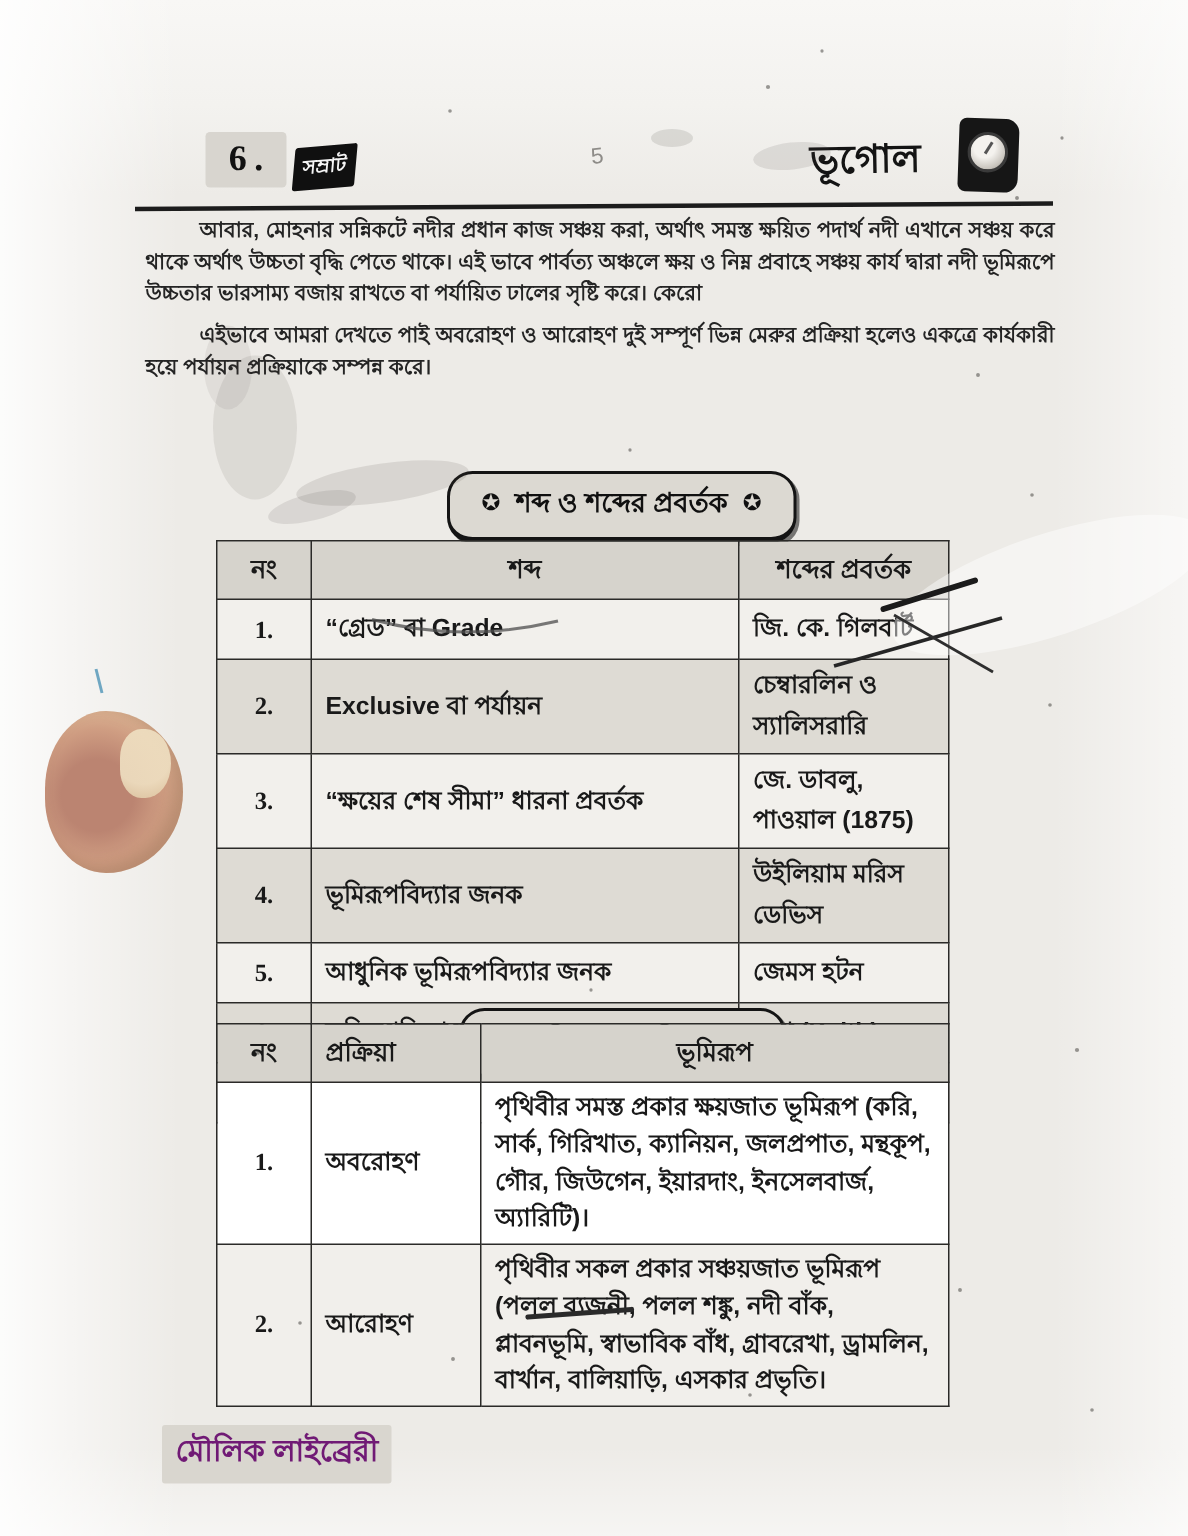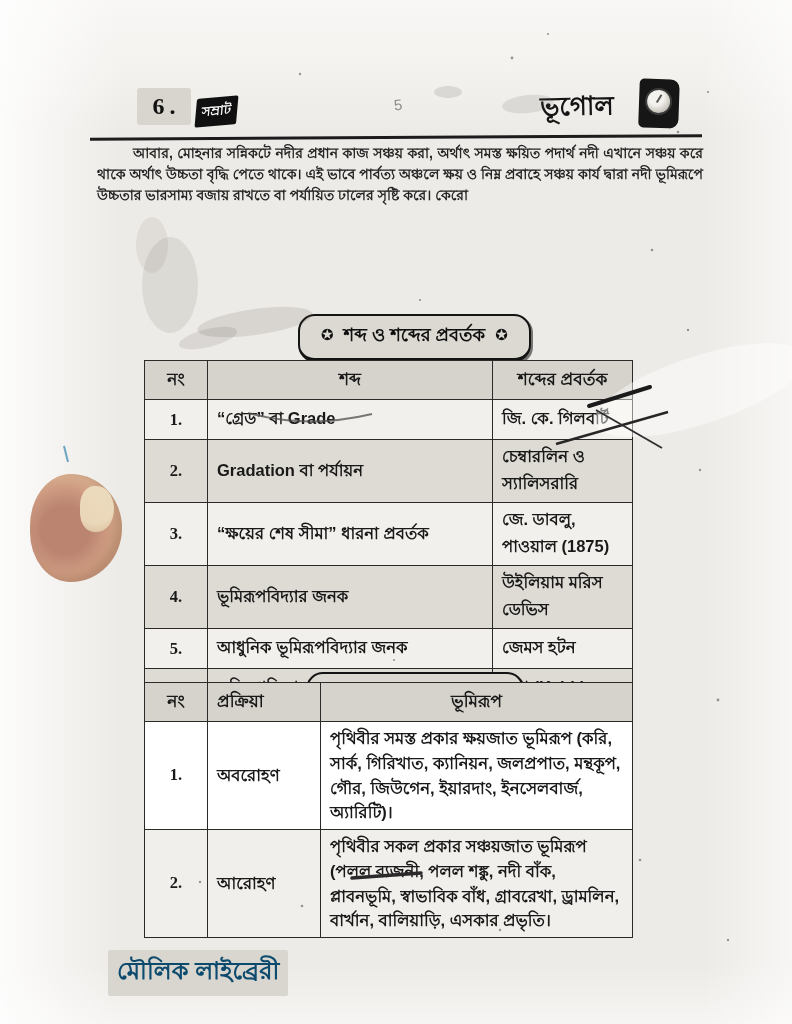--- a/index.html
+++ b/index.html
@@ -78,21 +78,21 @@
   .t1 tr:nth-child(odd) td{background:#f2f0ec;}
   .t1 tr:nth-child(even) td{background:#dedbd4;}
   .t2{top:682px;}
   .t2 .col-proc{width:94px;text-align:left;}
   .t2 td{line-height:1.5;padding-top:7px;padding-bottom:7px;}
   .t2 tr:nth-child(1) td{background:#ffffff;}
   .t2 tr:nth-child(2) td{background:#f1efeb;}
   
   .footer-stamp{
     position:absolute;left:108px;top:950px;background:#d9d6cf;padding:2px 9px 4px;
-    font-size:24px;font-weight:800;color:#0c4a6e;border-radius:2px;
+    font-size:20px;font-weight:800;color:#701a75;border-radius:2px;
   }
   
   .thumb{
     position:absolute;left:30px;top:474px;width:92px;height:108px;
     border-radius:46% 58% 58% 46% / 50% 52% 52% 48%;
     background:radial-gradient(circle at 38% 52%,#bb8471 0 30%,#cf9d82 55%,#e2bf9c 80%,#ecd6b4 100%);
     box-shadow:inset -6px -4px 10px rgba(120,70,50,.35);
   }
   .thumb-nail{
     position:absolute;right:8px;top:12px;width:34px;height:46px;border-radius:50% 60% 60% 50%;
@@ -120,20 +120,21 @@
 <div class="subject">ভূগোল</div>
 
 <div class="watch">
   <div class="watch-face"></div>
 </div>
 
 <div class="head-rule"></div>
 
 <div class="para-block">
   <p>আবার, মোহনার সন্নিকটে নদীর প্রধান কাজ সঞ্চয় করা, অর্থাৎ সমস্ত ক্ষয়িত পদার্থ নদী এখানে সঞ্চয় করে থাকে অর্থাৎ উচ্চতা বৃদ্ধি পেতে থাকে। এই ভাবে পার্বত্য অঞ্চলে ক্ষয় ও নিম্ন প্রবাহে সঞ্চয় কার্য দ্বারা নদী ভূমিরূপে উচ্চতার ভারসাম্য বজায় রাখতে বা পর্যায়িত ঢালের সৃষ্টি করে। কেরো</p>
+  <p>এইভাবে আমরা দেখতে পাই অবরোহণ ও আরোহণ দুই সম্পূর্ণ ভিন্ন মেরুর প্রক্রিয়া হলেও একত্রে কার্যকারী হয়ে পর্যায়ন প্রক্রিয়াকে সম্পন্ন করে।</p>
 </div>
 
 <div class="pill pill1">
   <span class="star">✪</span>
   <span>শব্দ ও শব্দের প্রবর্তক</span>
   <span class="star">✪</span>
 </div>
 
 <table class="sheet t1">
   <thead>
@@ -144,21 +145,21 @@
     </tr>
   </thead>
   <tbody>
     <tr>
       <td class="col-no">1.</td>
       <td>“গ্রেড” বা Grade</td>
       <td>জি. কে. গিলবার্ট</td>
     </tr>
     <tr>
       <td class="col-no">2.</td>
-      <td>Gradation বা পর্যায়ন</td>
+      <td>Exclusive বা পর্যায়ন</td>
       <td>চেম্বারলিন ও স্যালিসরারি</td>
     </tr>
     <tr>
       <td class="col-no">3.</td>
       <td>“ক্ষয়ের শেষ সীমা” ধারনা প্রবর্তক</td>
       <td>জে. ডাবলু, পাওয়াল (1875)</td>
     </tr>
     <tr>
       <td class="col-no">4.</td>
       <td>ভূমিরূপবিদ্যার জনক</td>

